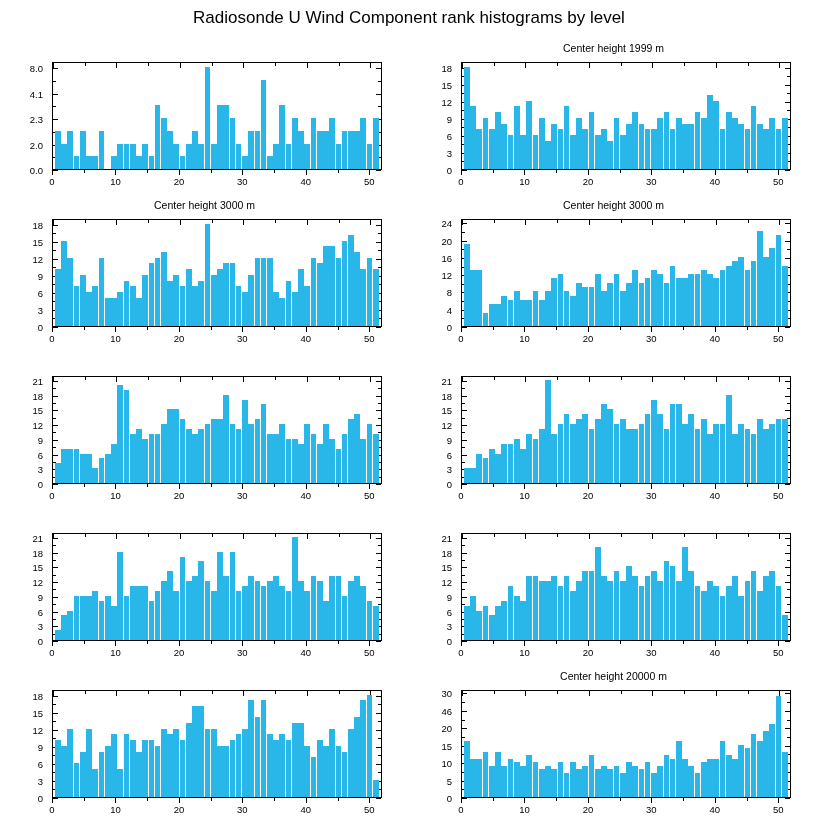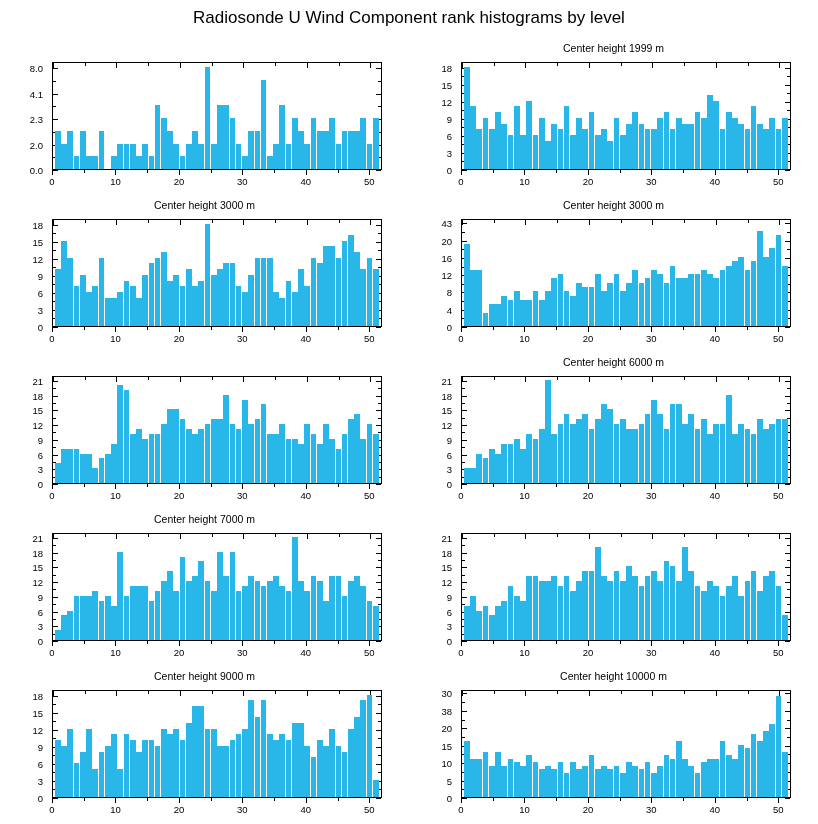--- a/index.html
+++ b/index.html
@@ -539,21 +539,21 @@
       </div>
       <div class="panel">
         <div class="panel-title">Center height 3000 m</div>
         <div class="ylabels">
           <div class="ylabel" style="top: 108px;">0</div>
           <div class="ylabel" style="top: 90.72px;">4</div>
           <div class="ylabel" style="top: 73.44px;">8</div>
           <div class="ylabel" style="top: 56.16px;">12</div>
           <div class="ylabel" style="top: 38.88px;">16</div>
           <div class="ylabel" style="top: 21.6px;">20</div>
-          <div class="ylabel" style="top: 4.32px;">43</div>
+          <div class="ylabel" style="top: 4.32px;">24</div>
         </div>
         <div class="plotbox">
           <div class="ytick-in" style="top: 107px;"></div>
           <div class="ytick-in-r" style="top: 107px;"></div>
           <div class="ytick-in" style="top: 89.72px;"></div>
           <div class="ytick-in-r" style="top: 89.72px;"></div>
           <div class="ytick-in" style="top: 72.44px;"></div>
           <div class="ytick-in-r" style="top: 72.44px;"></div>
           <div class="ytick-in" style="top: 55.16px;"></div>
           <div class="ytick-in-r" style="top: 55.16px;"></div>
@@ -783,21 +783,20 @@
           <div class="xtick" style="left: 317.308px;"></div>
           <div class="xlabel" style="left: 0px;">0</div>
           <div class="xlabel" style="left: 63.4615px;">10</div>
           <div class="xlabel" style="left: 126.923px;">20</div>
           <div class="xlabel" style="left: 190.385px;">30</div>
           <div class="xlabel" style="left: 253.846px;">40</div>
           <div class="xlabel" style="left: 317.308px;">50</div>
         </div>
       </div>
       <div class="panel">
-        <div class="panel-title">Center height 6000 m</div>
         <div class="ylabels">
           <div class="ylabel" style="top: 108px;">0</div>
           <div class="ylabel" style="top: 93.2727px;">3</div>
           <div class="ylabel" style="top: 78.5455px;">6</div>
           <div class="ylabel" style="top: 63.8182px;">9</div>
           <div class="ylabel" style="top: 49.0909px;">12</div>
           <div class="ylabel" style="top: 34.3636px;">15</div>
           <div class="ylabel" style="top: 19.6364px;">18</div>
           <div class="ylabel" style="top: 4.90909px;">21</div>
         </div>
@@ -912,21 +911,20 @@
           <div class="xtick" style="left: 317.308px;"></div>
           <div class="xlabel" style="left: 0px;">0</div>
           <div class="xlabel" style="left: 63.4615px;">10</div>
           <div class="xlabel" style="left: 126.923px;">20</div>
           <div class="xlabel" style="left: 190.385px;">30</div>
           <div class="xlabel" style="left: 253.846px;">40</div>
           <div class="xlabel" style="left: 317.308px;">50</div>
         </div>
       </div>
       <div class="panel">
-        <div class="panel-title">Center height 7000 m</div>
         <div class="ylabels">
           <div class="ylabel" style="top: 108px;">0</div>
           <div class="ylabel" style="top: 93.2727px;">3</div>
           <div class="ylabel" style="top: 78.5455px;">6</div>
           <div class="ylabel" style="top: 63.8182px;">9</div>
           <div class="ylabel" style="top: 49.0909px;">12</div>
           <div class="ylabel" style="top: 34.3636px;">15</div>
           <div class="ylabel" style="top: 19.6364px;">18</div>
           <div class="ylabel" style="top: 4.90909px;">21</div>
         </div>
@@ -1169,21 +1167,20 @@
           <div class="xtick" style="left: 317.308px;"></div>
           <div class="xlabel" style="left: 0px;">0</div>
           <div class="xlabel" style="left: 63.4615px;">10</div>
           <div class="xlabel" style="left: 126.923px;">20</div>
           <div class="xlabel" style="left: 190.385px;">30</div>
           <div class="xlabel" style="left: 253.846px;">40</div>
           <div class="xlabel" style="left: 317.308px;">50</div>
         </div>
       </div>
       <div class="panel">
-        <div class="panel-title">Center height 9000 m</div>
         <div class="ylabels">
           <div class="ylabel" style="top: 108px;">0</div>
           <div class="ylabel" style="top: 90.9474px;">3</div>
           <div class="ylabel" style="top: 73.8947px;">6</div>
           <div class="ylabel" style="top: 56.8421px;">9</div>
           <div class="ylabel" style="top: 39.7895px;">12</div>
           <div class="ylabel" style="top: 22.7368px;">15</div>
           <div class="ylabel" style="top: 5.68421px;">18</div>
         </div>
         <div class="plotbox">
@@ -1293,28 +1290,28 @@
           <div class="xtick" style="left: 317.308px;"></div>
           <div class="xlabel" style="left: 0px;">0</div>
           <div class="xlabel" style="left: 63.4615px;">10</div>
           <div class="xlabel" style="left: 126.923px;">20</div>
           <div class="xlabel" style="left: 190.385px;">30</div>
           <div class="xlabel" style="left: 253.846px;">40</div>
           <div class="xlabel" style="left: 317.308px;">50</div>
         </div>
       </div>
       <div class="panel">
-        <div class="panel-title">Center height 10000 m</div>
+        <div class="panel-title">Center height 20000 m</div>
         <div class="ylabels">
           <div class="ylabel" style="top: 108px;">0</div>
           <div class="ylabel" style="top: 90.5806px;">5</div>
           <div class="ylabel" style="top: 73.1613px;">10</div>
           <div class="ylabel" style="top: 55.7419px;">15</div>
           <div class="ylabel" style="top: 38.3226px;">20</div>
-          <div class="ylabel" style="top: 20.9032px;">38</div>
+          <div class="ylabel" style="top: 20.9032px;">46</div>
           <div class="ylabel" style="top: 3.48387px;">30</div>
         </div>
         <div class="plotbox">
           <div class="ytick-in" style="top: 107px;"></div>
           <div class="ytick-in-r" style="top: 107px;"></div>
           <div class="ytick-in" style="top: 89.5806px;"></div>
           <div class="ytick-in-r" style="top: 89.5806px;"></div>
           <div class="ytick-in" style="top: 72.1613px;"></div>
           <div class="ytick-in-r" style="top: 72.1613px;"></div>
           <div class="ytick-in" style="top: 54.7419px;"></div>

